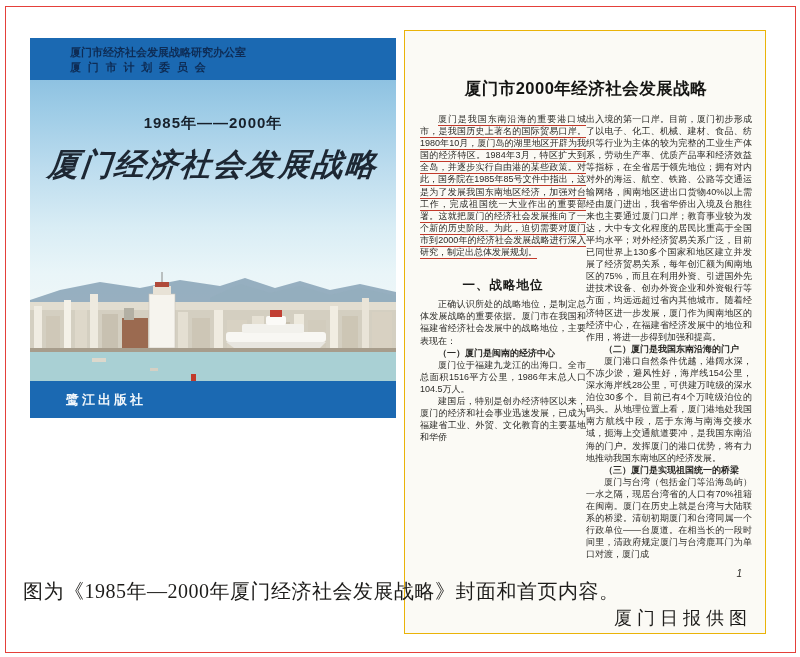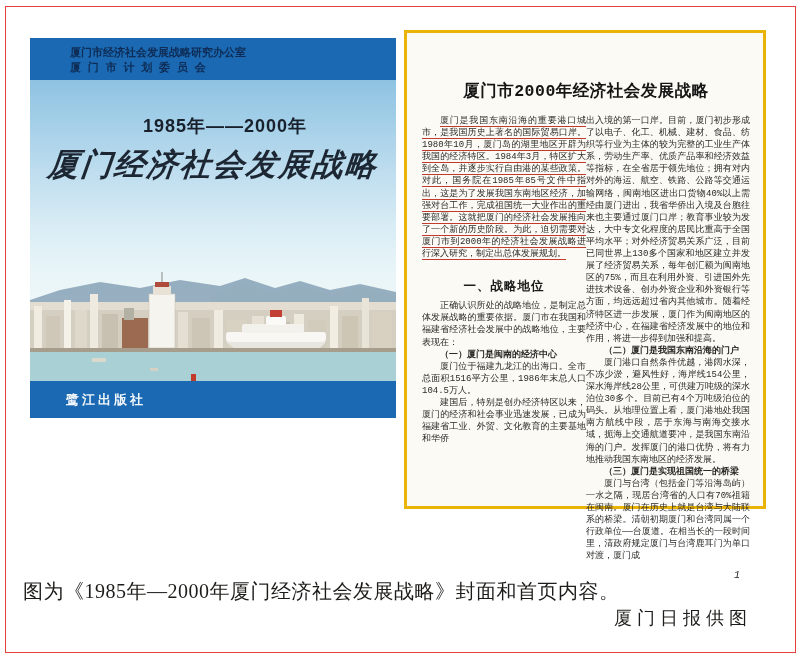--- a/index.html
+++ b/index.html
@@ -6,34 +6,34 @@
   #stage{position:relative;width:800px;height:657px;background:#ffffff;overflow:hidden;
          font-family:"Liberation Sans",sans-serif;}
   .frame{position:absolute;left:5px;top:6px;right:4px;bottom:4px;border:1.5px solid #e4403a;}
 
   
   .cover{position:absolute;left:30px;top:38px;width:366px;height:380px;overflow:hidden;
          background:linear-gradient(180deg,#79b4da 0px,#9ccbe6 70px,#bcdcee 130px,#d9edf5 190px,#e9f5f8 235px,#edf6f8 260px);}
   .cover-topband{position:absolute;left:0;top:0;width:100%;height:42px;background:#1b69b2;
                  color:#0e2c55;font-weight:bold;font-size:11px;line-height:15px;padding:7px 0 0 40px;box-sizing:border-box;}
   .cover-topband .l2{letter-spacing:0.62em;}
-  .cover-years{position:absolute;left:12px;top:76px;width:100%;text-align:center;
-               font-size:18px;font-weight:bold;color:#17202b;letter-spacing:1px;}
+  .cover-years{position:absolute;left:0;top:76px;width:100%;text-align:center;
+               font-size:15px;font-weight:bold;color:#17202b;letter-spacing:1px;}
   .cover-calligraphy{position:absolute;left:0;top:106px;width:100%;text-align:center;
                      font-family:"DejaVu Serif","Liberation Serif",serif;font-style:italic;font-weight:bold;
                      font-size:31px;color:#1d2733;letter-spacing:2px;transform:skewX(-6deg);}
   .cover-photo{position:absolute;left:0;top:160px;width:366px;height:315px;}
   .cover-bottomband{position:absolute;left:0;bottom:0;width:100%;height:37px;background:#1b69b2;
                     color:#f2f7fb;font-size:13px;font-weight:bold;letter-spacing:3px;
                     line-height:37px;padding-left:36px;box-sizing:border-box;}
 
   
-  .page{position:absolute;left:404px;top:30px;width:362px;height:479px;background:#fbfaf5;
-        border:3px solid #eab308;box-sizing:border-box;color:#2b2a27;
-        font-family:Liberation Mono, monospace;}
+  .page{position:absolute;left:404px;top:30px;width:362px;height:604px;background:#fbfaf5;
+        border:1px solid #eab308;box-sizing:border-box;color:#2b2a27;
+        font-family:Liberation Sans, sans-serif;}
   .page-inner{position:absolute;left:15px;right:13px;top:0;bottom:0;}
   .page-title{margin-top:47px;text-align:center;font-size:16.5px;font-weight:bold;color:#151513;letter-spacing:0.5px;}
   .cols{display:flex;gap:0;margin-top:13px;}
   .col{flex:1 1 0;font-size:9px;line-height:12.1px;text-align:justify;text-justify:inter-character;}
   .col p{margin:0;}
   .ind{text-indent:2em;}
   .red-ul{text-decoration:underline;text-decoration-color:#c23a2b;text-decoration-thickness:1px;text-underline-offset:2.6px;}
   .section-h{text-align:center;font-size:12.5px;font-weight:bold;margin:21px 0 7px;color:#1b1b19;letter-spacing:1px;}
   .sub{font-weight:bold;text-indent:2em;margin:1px 0;}
   .pagenum{text-align:right;font-style:italic;font-size:10px;margin-top:8px;padding-right:10px;}

